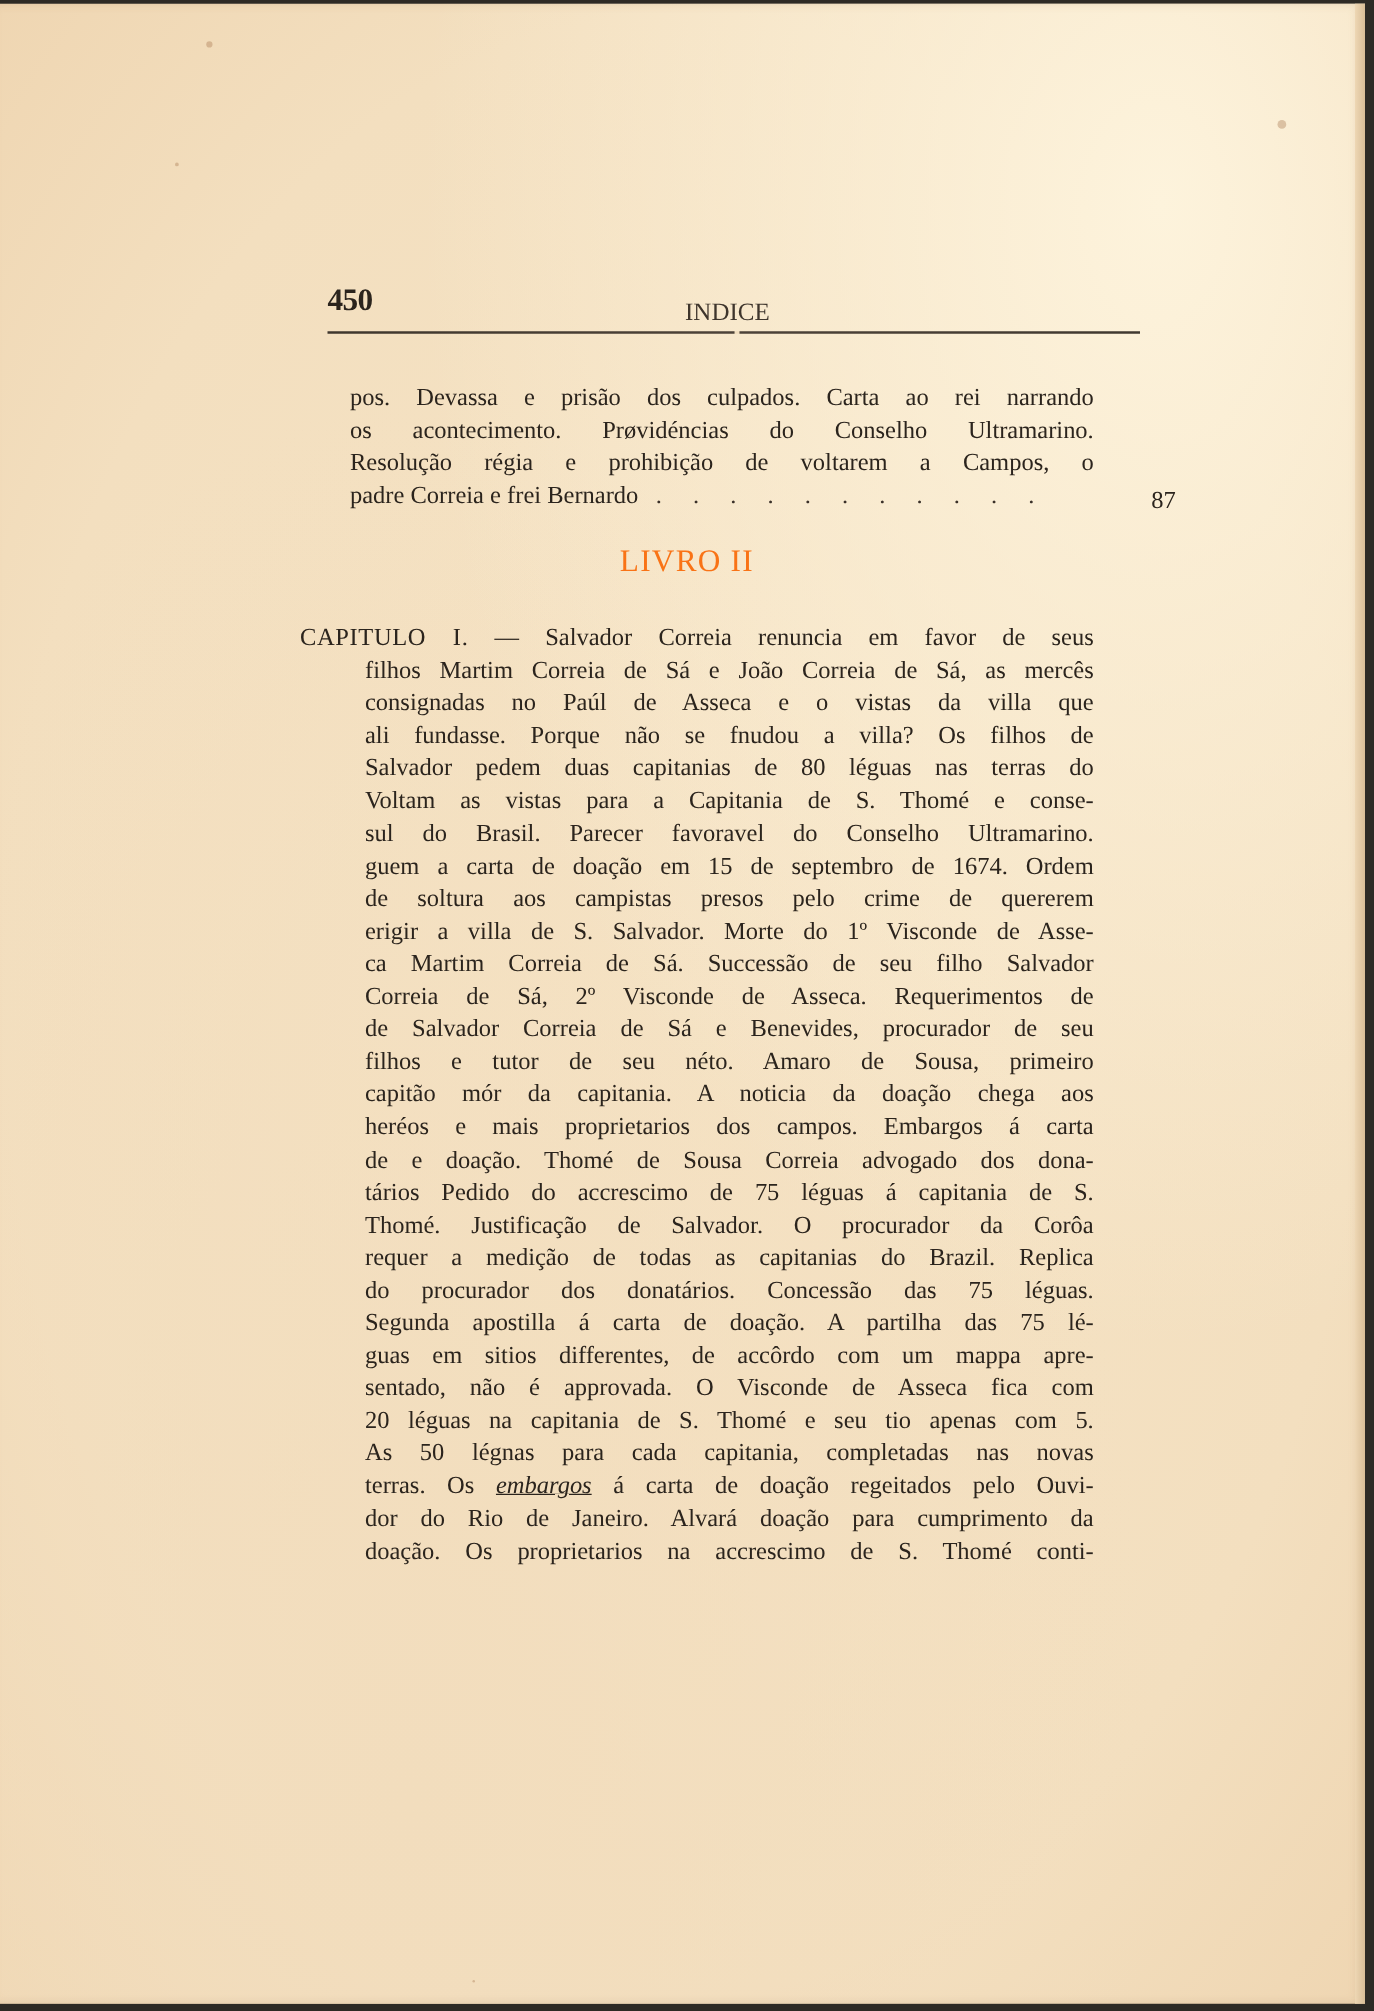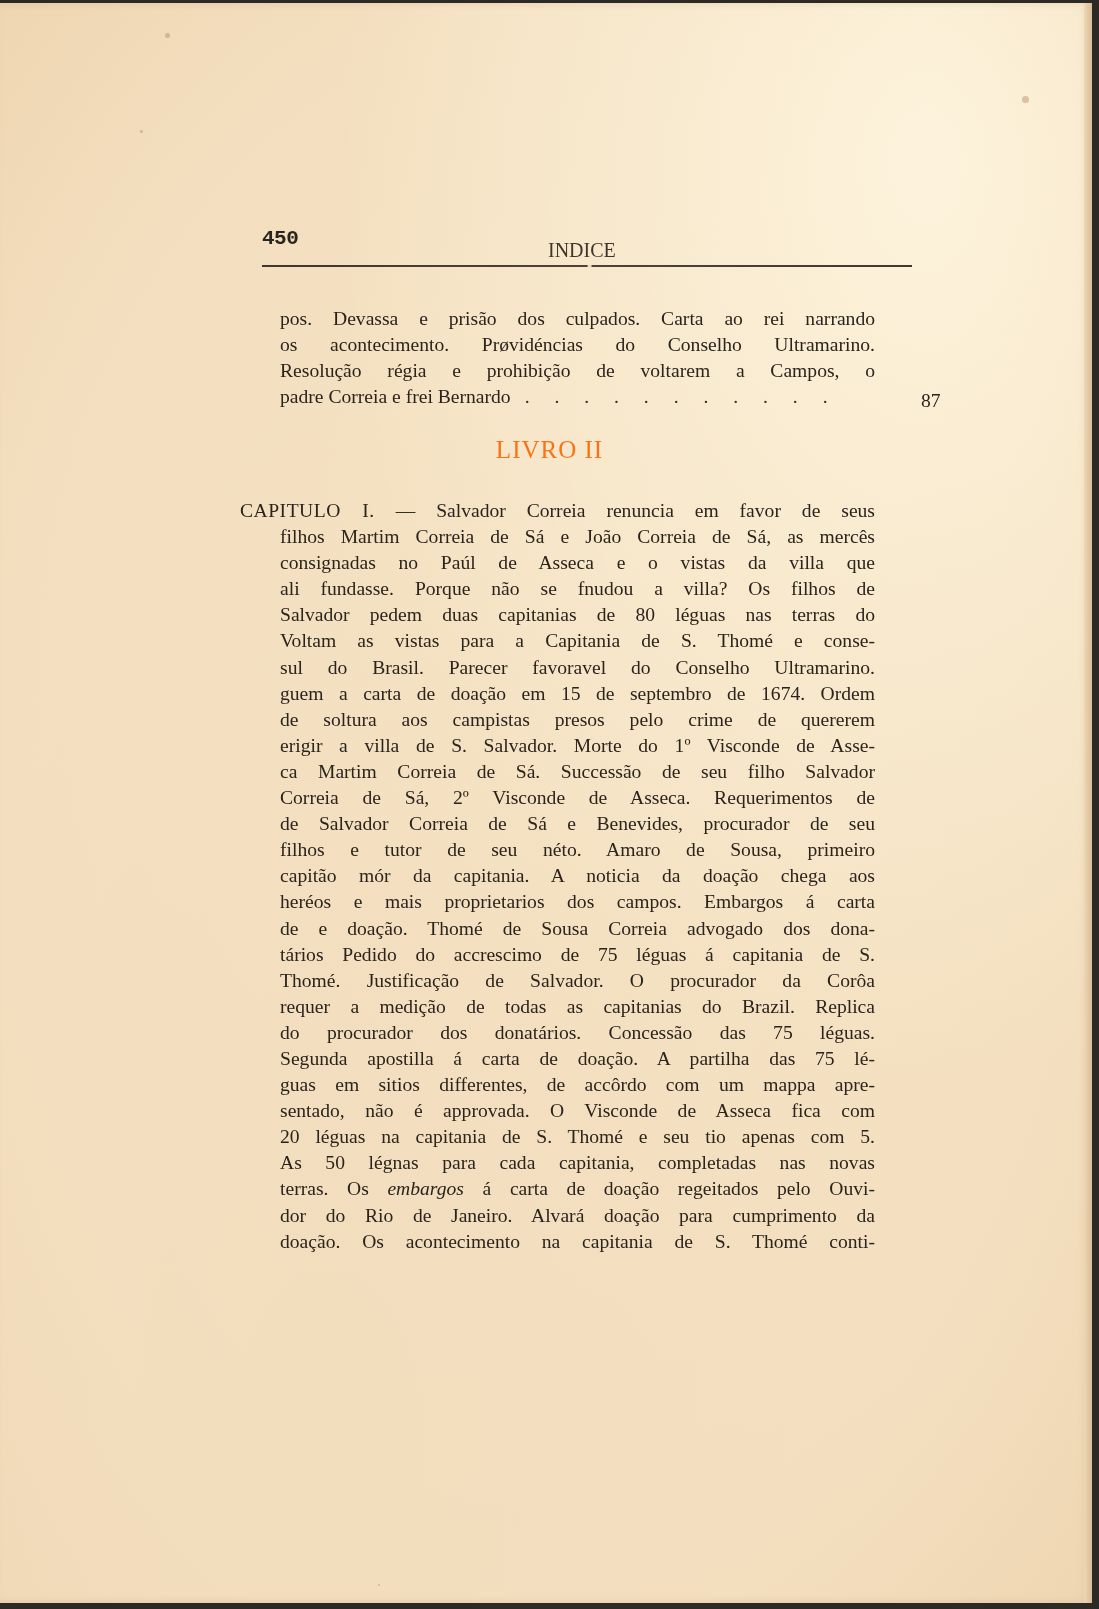--- a/index.html
+++ b/index.html
@@ -19,22 +19,22 @@
   .page-edge {
     position: absolute; right: 0; top: 0; width: 8px; height: 100%;
     background: linear-gradient(to right, #eed7b4, #d8bd97);
   }
   .header {
     position: absolute; left: 262px; top: 224px; width: 650px; height: 30px;
     color: #2b241d;
   }
   .page-number {
     position: absolute; left: 0; top: 0;
-    font-family: Liberation Mono, monospace; font-weight: bold;
-    font-size: 21px; letter-spacing: -0.5px;
+    font-family: Liberation Serif, serif; font-weight: bold;
+    font-size: 25px; letter-spacing: -0.5px;
   }
   .running-title {
     position: absolute; left: 286px; top: 12px;
     font-family: "Liberation Serif", serif;
     font-size: 20px; color: #3e352c;
   }
   .rule {
     position: absolute; left: 262px; top: 265px; width: 650px; height: 2px;
     background: linear-gradient(to right, #2b241d 0%, #3a3028 50%, #f0dcbc 50.2%, #f0dcbc 50.6%, #3a3028 50.8%, #2b241d 100%);
     opacity: 0.9;
@@ -62,23 +62,23 @@
     font-family: "Liberation Serif", serif; font-size: 25px; color: #f97316;
     letter-spacing: 1px;
   }
   .chapter {
     position: absolute; left: 240px; top: 498px; width: 635px;
     color: #2b241d; font-family: "Liberation Serif", serif;
     font-size: 19.6px; line-height: 26.1px;
   }
   .chapter .first { display: block; white-space: nowrap; text-align-last: justify; }
   .chapter .body { margin-left: 40px; }
-  .chapter .body .line { text-align-last: justify; }
+  .chapter .body .line { text-align-last: justify; margin-left: 12px; }
   .chapter-label { letter-spacing: 0.5px; text-align: right; }
-  em { font-style: italic; }
+  em { font-style: italic; text-decoration: underline; }
   .speck { position: absolute; border-radius: 50%; background: rgba(160,110,70,0.35); }
 </style>
 </head>
 <body>
 
 <div class="page">
   <div class="page-edge"></div>
 
   <span class="speck" style="left:165px;top:30px;width:5px;height:5px;"></span>
   <span class="speck" style="left:1022px;top:93px;width:7px;height:7px;"></span>
@@ -133,15 +133,15 @@
     <span class="line">Thomé. Justificação de Salvador. O procurador da Corôa</span>
     <span class="line">requer a medição de todas as capitanias do Brazil. Replica</span>
     <span class="line">do procurador dos donatários. Concessão das 75 léguas.</span>
     <span class="line">Segunda apostilla á carta de doação. A partilha das 75 lé-</span>
     <span class="line">guas em sitios differentes, de accôrdo com um mappa apre-</span>
     <span class="line">sentado, não é approvada. O Visconde de Asseca fica com</span>
     <span class="line">20 léguas na capitania de S. Thomé e seu tio apenas com 5.</span>
     <span class="line">As 50 légnas para cada capitania, completadas nas novas</span>
     <span class="line"><span>terras. Os </span><em>embargos</em><span> á carta de doação regeitados pelo Ouvi-</span></span>
     <span class="line">dor do Rio de Janeiro. Alvará doação para cumprimento da</span>
-    <span class="line">doação. Os acontecimento na capitania de S. Thomé conti-</span>
+    <span class="line">doação. Os proprietarios na accrescimo de S. Thomé conti-</span>
   </div>
 </div>
 
 </body></html>

